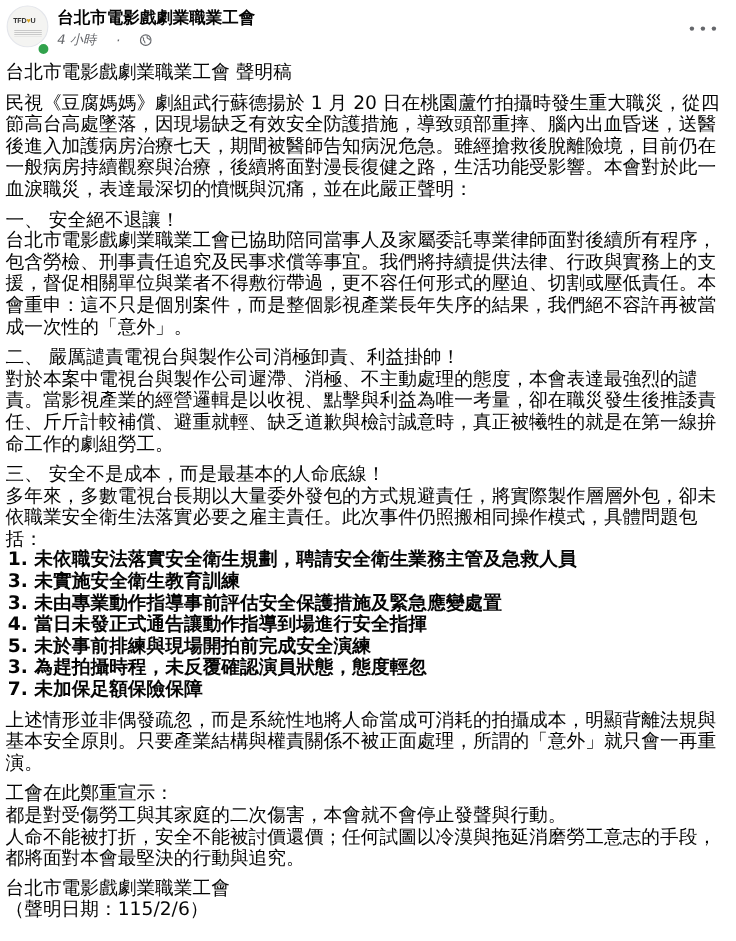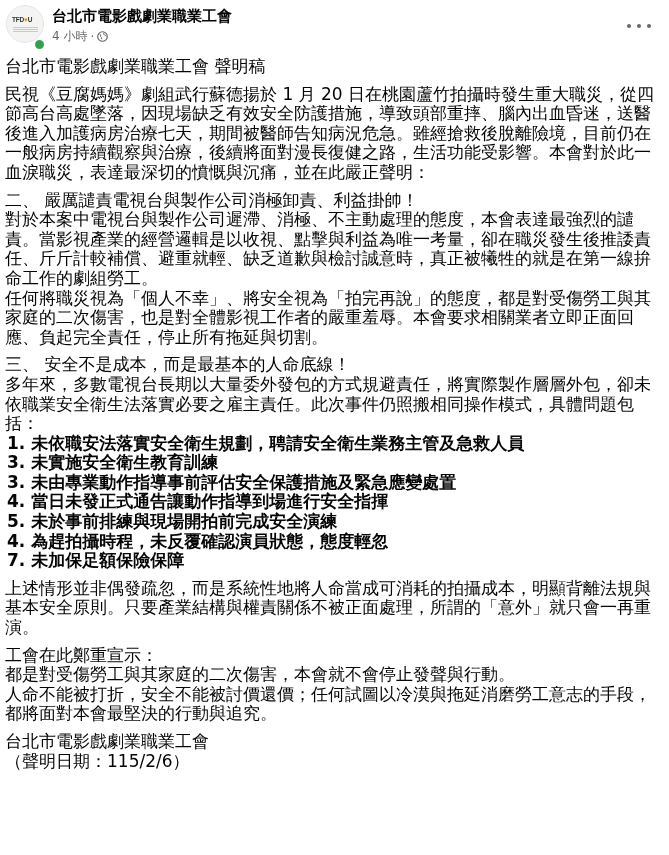--- a/index.html
+++ b/index.html
@@ -28,21 +28,21 @@
   .online-dot {
     position: absolute; left: 33px; top: 38px; width: 9px; height: 9px;
     border-radius: 50%; background: #31a24c; border: 2px solid #fff;
   }
   .page-name {
     position: absolute; left: 52px; top: 7px; font-size: 15px; font-weight: bold;
     color: #050505; cursor: pointer;
   }
   .meta {
     position: absolute; left: 52px; top: 28px; font-size: 12px; color: #65676b;
-    display: flex; align-items: center; gap: 3px;
+    display: flex; align-items: center; gap: 18px; font-style: italic;
   }
   .globe-icon { width: 11px; height: 11px; display: inline-block; }
   .more-button {
     position: absolute; right: 18px; top: 18px; width: 24px; height: 16px;
     display: flex; align-items: center; justify-content: space-between; cursor: pointer;
   }
   .more-button span {
     width: 4px; height: 4px; border-radius: 50%; background: #65676b; display: block;
   }
   .content {
@@ -76,33 +76,34 @@
     <span></span>
     <span></span>
     <span></span>
   </div>
 </div>
 
 <div class="content">
   <p>台北市電影戲劇業職業工會 聲明稿</p>
   <p>民視《豆腐媽媽》劇組武行蘇德揚於 1 月 20 日在桃園蘆竹拍攝時發生重大職災，從四節高台高處墜落，因現場缺乏有效安全防護措施，導致頭部重摔、腦內出血昏迷，送醫後進入加護病房治療七天，期間被醫師告知病況危急。雖經搶救後脫離險境，目前仍在一般病房持續觀察與治療，後續將面對漫長復健之路，生活功能受影響。本會對於此一血淚職災，表達最深切的憤慨與沉痛，並在此嚴正聲明：</p>
 
+  <p><span class="line">一、 安全絕不退讓！</span><span class="line">台北市電影戲劇業職業工會已協助陪同當事人及家屬委託專業律師面對後續所有程序，包含勞檢、刑事責任追究及民事求償等事宜。我們將持續提供法律、行政與實務上的支援，督促相關單位與業者不得敷衍帶過，更不容任何形式的壓迫、切割或壓低責任。本會重申：這不只是個別案件，而是整個影視產業長年失序的結果，我們絕不容許再被當成一次性的「意外」。</span></p>
 
-  <p><span class="line">二、 嚴厲譴責電視台與製作公司消極卸責、利益掛帥！</span><span class="line">對於本案中電視台與製作公司遲滯、消極、不主動處理的態度，本會表達最強烈的譴責。當影視產業的經營邏輯是以收視、點擊與利益為唯一考量，卻在職災發生後推諉責任、斤斤計較補償、避重就輕、缺乏道歉與檢討誠意時，真正被犧牲的就是在第一線拚命工作的劇組勞工。</span><span class="line">任何將職災視為「個人不幸」、將安全視為「拍完再說」的態度，都是對受傷勞工與其家庭的二次傷害，也是對全體影視工作者的嚴重羞辱。本會要求相關業者立即正面回應、負起完全責任，停止所有拖延與切割。</span></p>
+  <p><span class="line">二、 嚴厲譴責電視台與製作公司消極卸責、利益掛帥！</span><span class="line">對於本案中電視台與製作公司遲滯、消極、不主動處理的態度，本會表達最強烈的譴責。當影視產業的經營邏輯是以收視、點擊與利益為唯一考量，卻在職災發生後推諉責任、斤斤計較補償、避重就輕、缺乏道歉與檢討誠意時，真正被犧牲的就是在第一線拚命工作的劇組勞工。</span></p>
 
   <div>
     <span class="line">三、 安全不是成本，而是最基本的人命底線！</span>
     <span class="line">多年來，多數電視台長期以大量委外發包的方式規避責任，將實際製作層層外包，卻未依職業安全衛生法落實必要之雇主責任。此次事件仍照搬相同操作模式，具體問題包括：</span>
     <ol>
       <li>1. 未依職安法落實安全衛生規劃，聘請安全衛生業務主管及急救人員</li>
       <li>3. 未實施安全衛生教育訓練</li>
       <li>3. 未由專業動作指導事前評估安全保護措施及緊急應變處置</li>
       <li>4. 當日未發正式通告讓動作指導到場進行安全指揮</li>
       <li>5. 未於事前排練與現場開拍前完成安全演練</li>
-      <li>4. 為趕拍攝時程，未反覆確認演員狀態，態度輕忽</li>
+      <li>3. 為趕拍攝時程，未反覆確認演員狀態，態度輕忽</li>
       <li>7. 未加保足額保險保障</li>
     </ol>
   </div>
 
   <p>上述情形並非偶發疏忽，而是系統性地將人命當成可消耗的拍攝成本，明顯背離法規與基本安全原則。只要產業結構與權責關係不被正面處理，所謂的「意外」就只會一再重演。</p>
 
   <p><span class="line">工會在此鄭重宣示：</span><span class="line">都是對受傷勞工與其家庭的二次傷害，本會就不會停止發聲與行動。</span><span class="line">人命不能被打折，安全不能被討價還價；任何試圖以冷漠與拖延消磨勞工意志的手段，都將面對本會最堅決的行動與追究。</span></p>
 
   <p><span class="line">台北市電影戲劇業職業工會</span><span class="line">（聲明日期：115/2/6）</span></p>
 </div>

